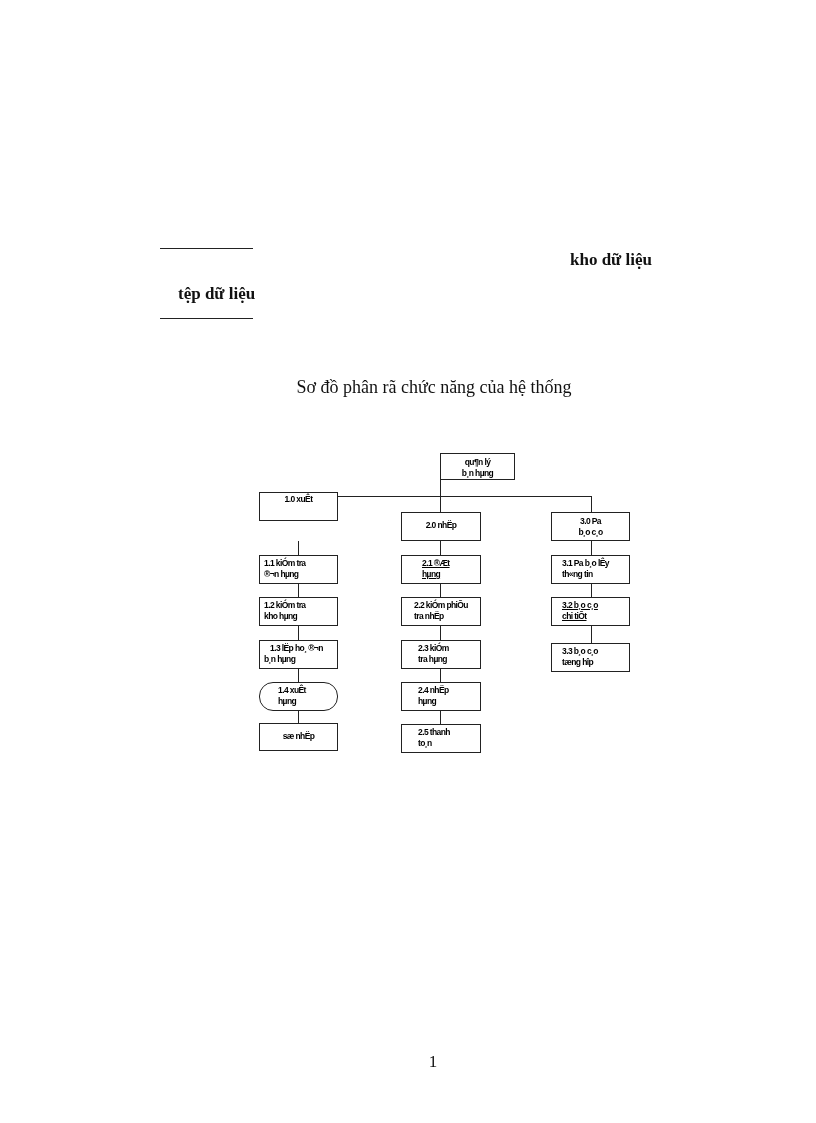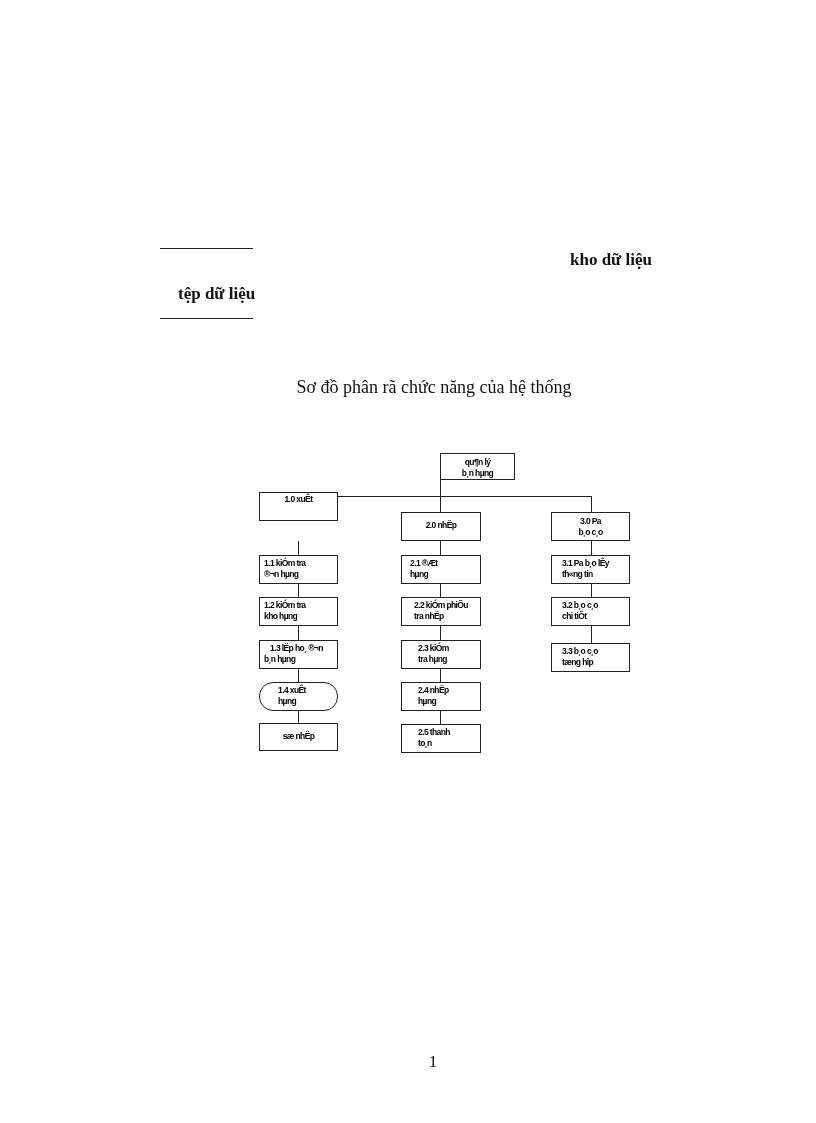--- a/index.html
+++ b/index.html
@@ -59,21 +59,21 @@
     <div>1.4 xuÊt</div>
     <div>hµng</div>
   </div>
   <div class="box center" style="left:259px; top:723px; width:79px; height:28px; padding-top:7px;">
     <div>sæ nhËp</div>
   </div>
 
   <div class="box center" style="left:401px; top:512px; width:80px; height:29px; padding-top:7px;">
     <div>2.0 nhËp</div>
   </div>
-  <div class="box" style="left:401px; top:555px; width:80px; height:29px; padding-left:8px;">
+  <div class="box" style="left:401px; top:555px; width:80px; height:29px; padding-left:20px;text-decoration:underline;">
     <div>2.1 ®Æt</div>
     <div>hµng</div>
   </div>
   <div class="box" style="left:401px; top:597px; width:80px; height:29px; padding-left:12px;">
     <div>2.2 kiÓm phiÕu</div>
     <div>tra nhËp</div>
   </div>
   <div class="box" style="left:401px; top:640px; width:80px; height:29px; padding-left:16px;">
     <div>2.3 kiÓm</div>
     <div>tra hµng</div>
@@ -88,21 +88,21 @@
   </div>
 
   <div class="box center" style="left:551px; top:512px; width:79px; height:29px;">
     <div>3.0 Pa</div>
     <div>b¸o c¸o</div>
   </div>
   <div class="box" style="left:551px; top:555px; width:79px; height:29px; padding-left:10px;">
     <div>3.1 Pa b¸o lÊy</div>
     <div>th«ng tin</div>
   </div>
-  <div class="box" style="left:551px; top:597px; width:79px; height:29px; padding-left:10px;">
+  <div class="box" style="left:551px; top:597px; width:79px; height:29px; padding-left:10px;text-decoration:underline;">
     <div>3.2 b¸o c¸o</div>
     <div>chi tiÕt</div>
   </div>
   <div class="box" style="left:551px; top:643px; width:79px; height:29px; padding-left:10px;">
     <div>3.3 b¸o c¸o</div>
     <div>tæng hîp</div>
   </div>
 </div>
 
 <div class="page-number">1</div>

